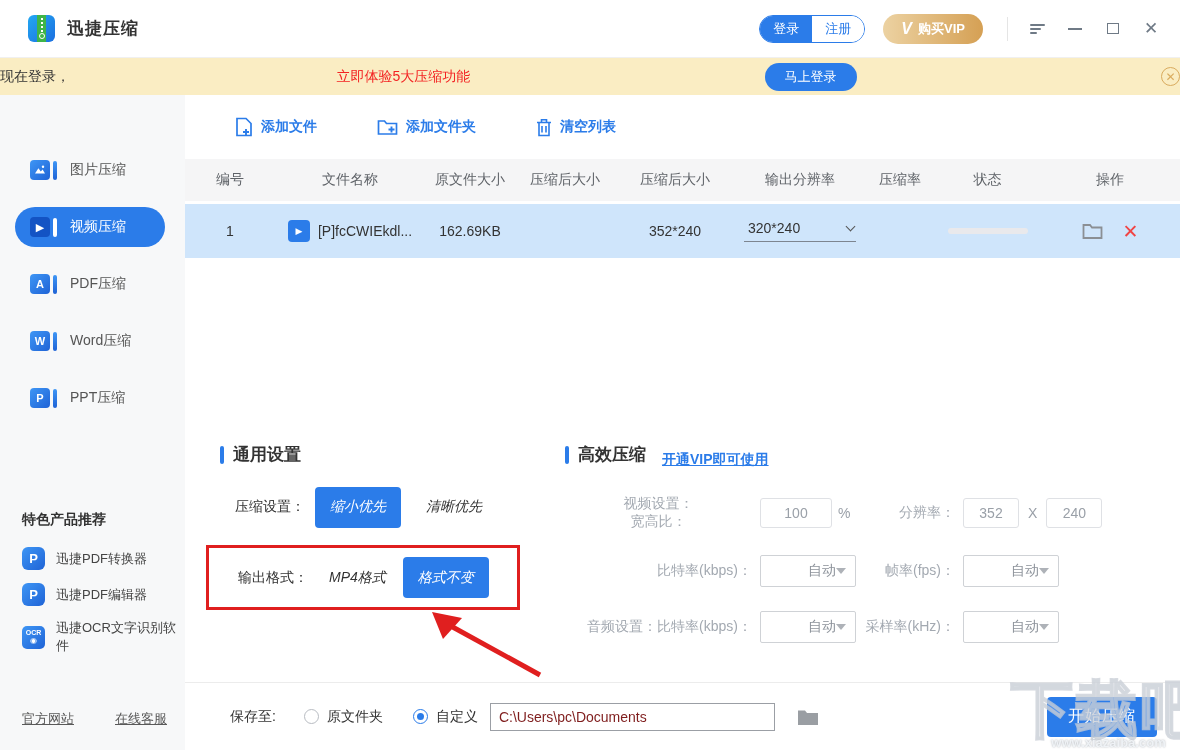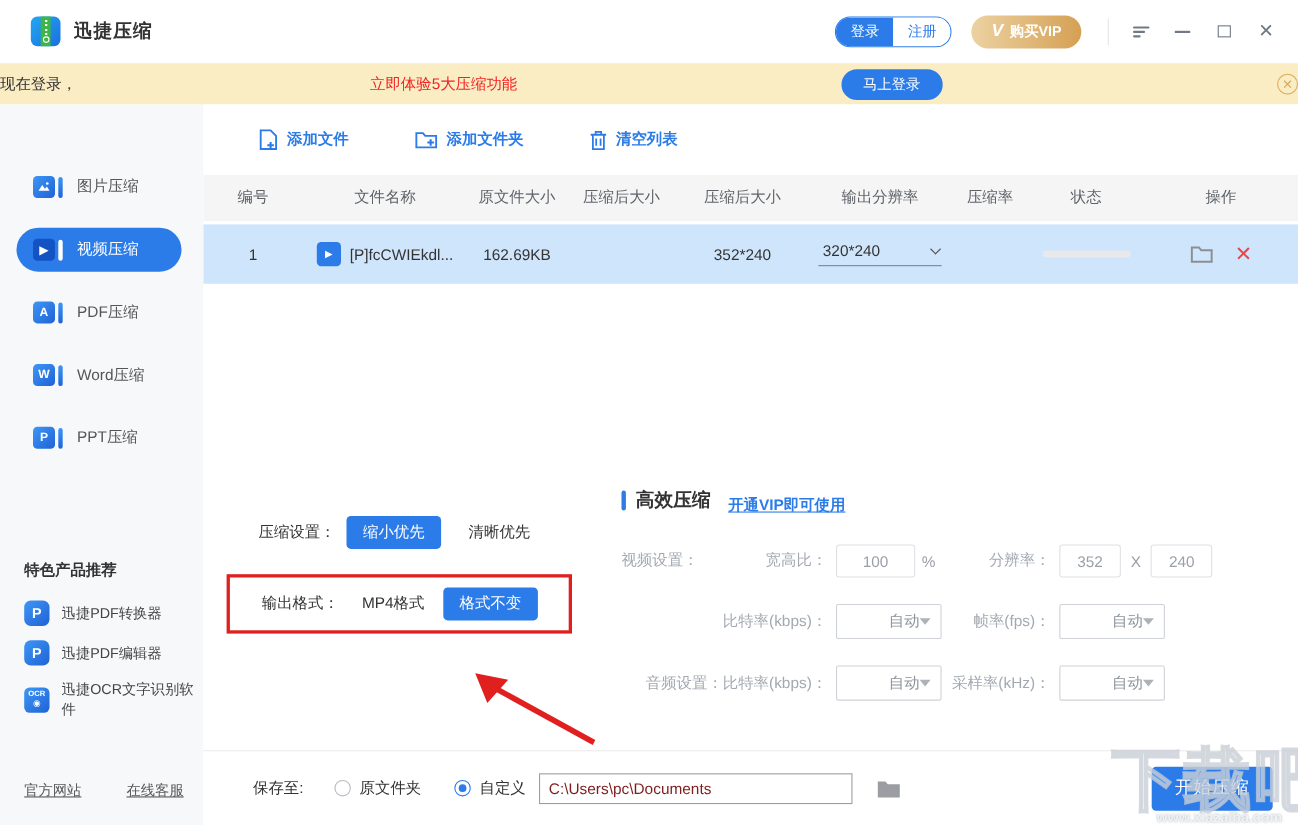--- a/index.html
+++ b/index.html
@@ -75,29 +75,29 @@
   .ops { gap:20px; }
   .op-x { color:#f04545; font-size:19px; font-weight:bold; cursor:pointer; line-height:1; }
   .op-folder { cursor:pointer; display:flex; }
 
   
   .settings { display:flex; padding-left:35px; margin-top:185px; }
   .sec-title { font-size:17px; font-weight:bold; color:#333; display:flex; align-items:center; gap:9px; }
   .sec-title::before { content:""; width:4px; height:18px; background:#2b7ce9; border-radius:2px; }
   .gs { width:345px; flex:0 0 auto; }
   .gs-row { margin-top:25px; padding-left:15px; display:flex; align-items:center; height:32px; font-size:14px; color:#333; }
-  .btn-opt { padding:0 15px; height:30px; display:flex; align-items:center; border-radius:4px; cursor:pointer; font-size:14px; color:#333; }
+  .btn-opt { padding:0 15px; height:41px; display:flex; align-items:center; border-radius:4px; cursor:pointer; font-size:14px; color:#333;font-style:italic; }
   .btn-opt.sel { background:#2b7ce9; color:#fff; }
   .red-box { width:314px; margin-left:-14px; margin-top:22px; border:3px solid #e01f1f; padding:9px 0 9px 29px; display:flex; align-items:center; font-size:14px; color:#333; }
   .vip { flex:1; }
   .vip-head { display:flex; align-items:baseline; gap:16px; }
   .vip-link { font-size:14px; font-weight:bold; color:#2b7ce9; text-decoration:underline; cursor:pointer; }
   .vgrid { margin-top:26px; display:grid; grid-template-columns:187px 96px 91px auto; column-gap:8px; row-gap:24px; align-items:center; font-size:14px; }
   .vlabel { color:#a3a9b1; }
-  .split { display:flex; justify-content:space-between; align-items:center; }
+  .split { display:flex; justify-content:space-between; align-items:center;flex-direction:column; }
   .r { text-align:right; }
   .num-in { width:72px; height:30px; border:1px solid #dfe1e5; border-radius:3px; color:#9aa0a8; font-size:14px; text-align:center; background:#fff; }
   .num-sm { width:56px; }
   .unit { color:#9aa0a8; margin-left:6px; }
   .res-wrap { display:flex; align-items:center; gap:9px; color:#9aa0a8; white-space:nowrap; }
   .dd { width:96px; height:32px; border:1px solid #cfd2d6; border-radius:2px; background:#fff; display:flex; align-items:center; justify-content:flex-end; padding:0 9px; color:#8d939b; cursor:pointer; }
   .dd .caret { width:0; height:0; border-left:5px solid transparent; border-right:5px solid transparent; border-top:6px solid #aeb2b8; }
 
   
   .arrow-svg { position:absolute; left:240px; top:508px; pointer-events:none; z-index:30; }
@@ -297,20 +297,21 @@
             <svg width="21" height="18" viewBox="0 0 21 18">
                 <path d="M1.5 3 h6.5 l2 2.5 h9.5 V16 H1.5 Z" fill="none" stroke="#8b8f94" stroke-width="1.8"></path>
               </svg>
           </span>
           <span class="op-x">✕</span>
         </div>
       </div>
 
       <div class="settings">
         <div class="gs">
+          <div class="sec-title">通用设置</div>
           <div class="gs-row">
             <span>压缩设置：</span>
             <span class="btn-opt sel" style="margin-left:10px;">缩小优先</span>
             <span class="btn-opt" style="margin-left:10px;">清晰优先</span>
           </div>
           <div class="red-box">
             <span>输出格式：</span>
             <span class="btn-opt" style="margin-left:6px;">MP4格式</span>
             <span class="btn-opt sel" style="margin-left:2px;">格式不变</span>
           </div>

